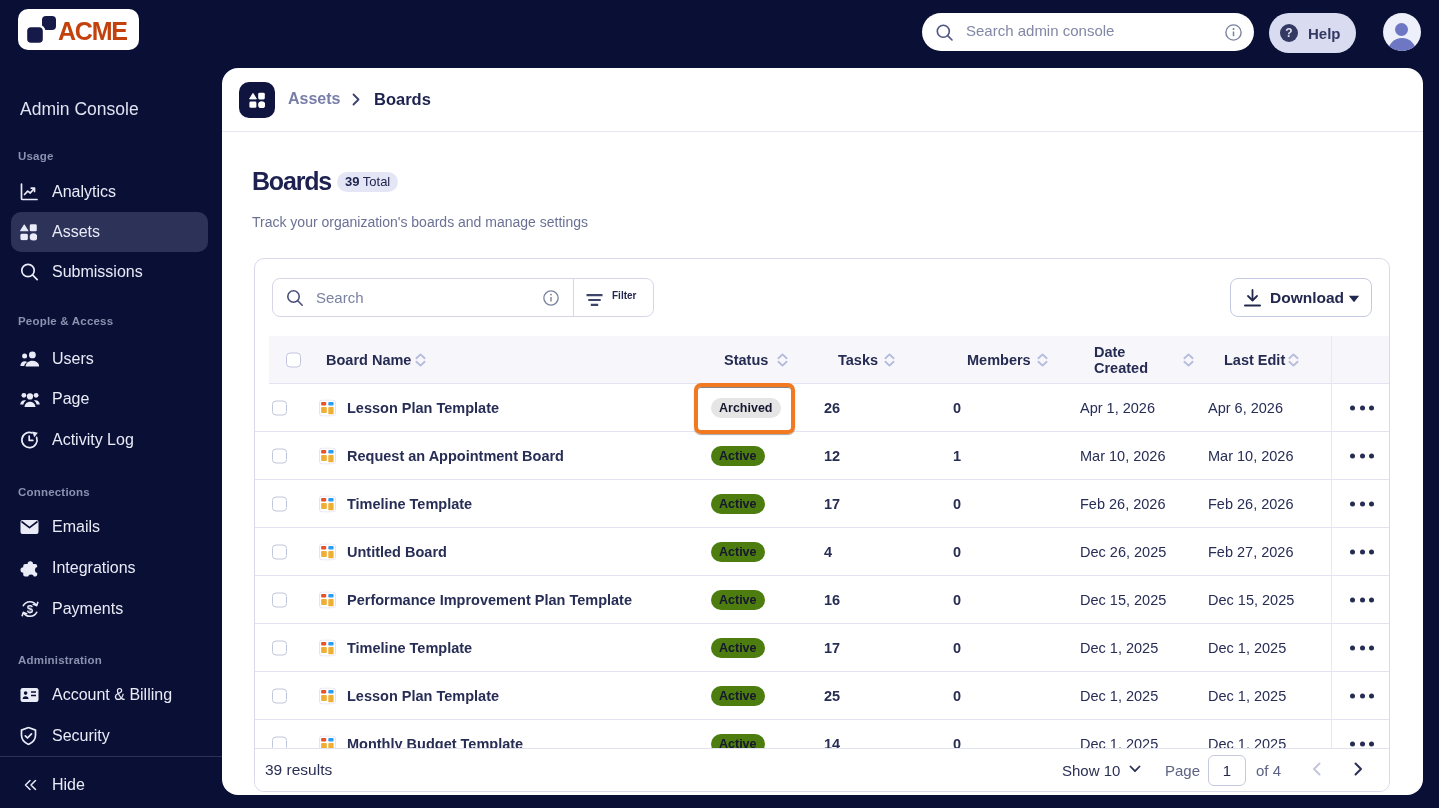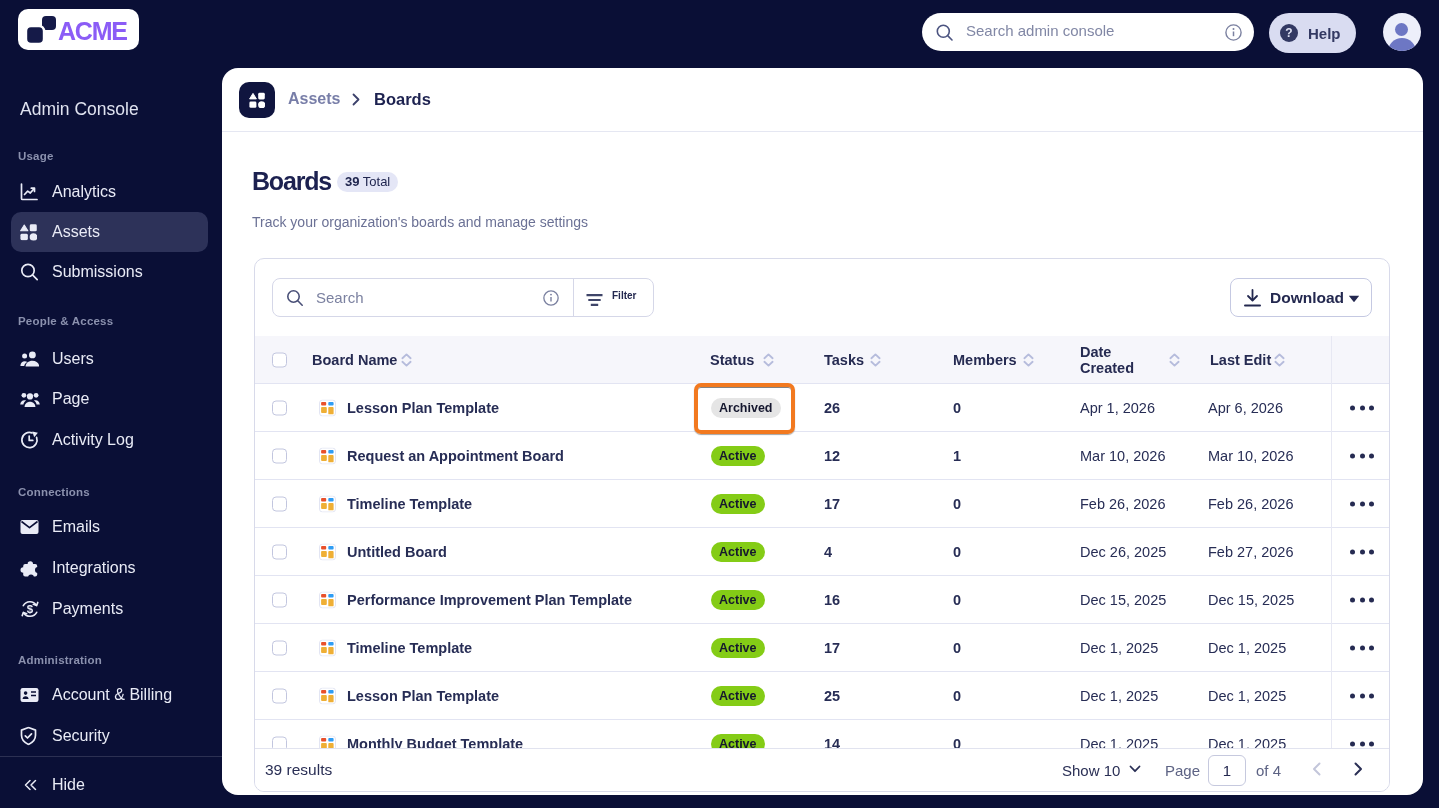--- a/index.html
+++ b/index.html
@@ -12,21 +12,21 @@
 }
 .abs { position:absolute; }
 
 
 #logo {
   position:absolute; left:18px; top:9px; width:121px; height:41px;
   background:#fff; border-radius:10px;
 }
 #logo .acme {
   position:absolute; left:40px; top:8px;
-  font-size:25px; font-weight:800; color:#8b5cf6; letter-spacing:-1.2px;
+  font-size:25px; font-weight:800; color:#c2410c; letter-spacing:-1.2px;
 }
 #topsearch {
   position:absolute; left:922px; top:13px; width:332px; height:38px;
   background:#fff; border-radius:19px;
 }
 #topsearch .ph {
   position:absolute; left:44px; top:9px; font-size:15px; color:#8187a5;
 }
 #helpbtn {
   position:absolute; left:1269px; top:12.5px; width:87px; height:40px;
@@ -90,38 +90,38 @@
 #searchfilter .ph { position:absolute; left:43px; top:10px; font-size:15px; color:#7b81a0; }
 #searchfilter .ftxt { position:absolute; left:339px; top:11px; font-size:10px; font-weight:bold; color:#23284f; }
 #dlbtn {
   position:absolute; right:17px; top:19px; width:142px; height:39px;
   border:1px solid #c5c9e2; border-radius:8px;
 }
 #dlbtn .t { position:absolute; left:39px; top:10px; font-size:15.5px; font-weight:bold; color:#23284f; }
 
 
 #thead {
-  position:absolute; left:0; top:77px; width:100%; height:48px; background:#f6f6fb;
+  position:absolute; left:14px; top:77px; width:100%; height:48px; background:#f6f6fb;
   border-bottom:1px solid #e2e4f2;
 }
 .hlabel { position:absolute; font-size:14.5px; font-weight:bold; color:#262b52; top:50%; transform:translateY(-50%); }
 .sort { position:absolute; top:50%; transform:translateY(-50%); }
 .cb {
   position:absolute; left:17px; top:50%; transform:translateY(-50%);
   width:15px; height:15px; border:1.5px solid #c2c6df; border-radius:4px; background:#fff;
 }
 .row { position:absolute; left:0; width:100%; height:48px; border-bottom:1px solid #e2e4f2; background:#fff; }
 .bicon { position:absolute; left:64px; top:50%; transform:translateY(-50%); width:17px; height:17px; }
 .bname { position:absolute; left:92px; top:50%; transform:translateY(-50%); font-size:14.5px; font-weight:bold; color:#272d55; }
 .pill {
   position:absolute; left:456px; top:50%; transform:translateY(-50%);
   height:20px; line-height:20px; border-radius:10px; padding:0 8px;
   font-size:12.5px; font-weight:bold; color:#15172e;
 }
-.pill.active { background:#84cc16; }
+.pill.active { background:#4d7c0f; }
 .pill.archived { background:#e5e5e5; }
 .tnum { position:absolute; top:50%; transform:translateY(-50%); font-size:14.5px; font-weight:bold; color:#272d55; }
 .tdate { position:absolute; top:50%; transform:translateY(-50%); font-size:14.5px; color:#272d55; }
 .dots { position:absolute; left:1093px; top:50%; transform:translateY(-50%); width:28px; display:flex; gap:4.5px; justify-content:center; }
 .dots i { width:5px; height:5px; border-radius:50%; background:#262b52; display:block; }
 #vline { position:absolute; left:1076px; top:77px; bottom:43px; width:1px; background:#e7e8f3; }
 
 #orangebox {
   position:absolute; left:439px; top:124px; width:101px; height:51px;
   border:4px solid #f2791f; border-radius:7px;

